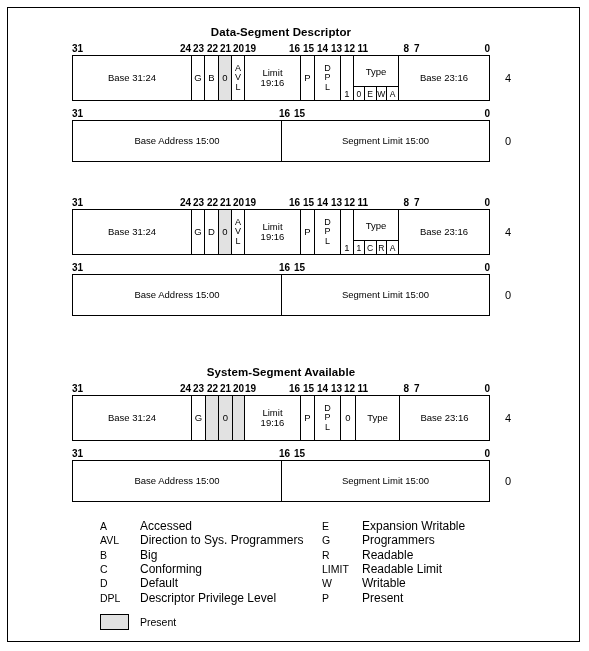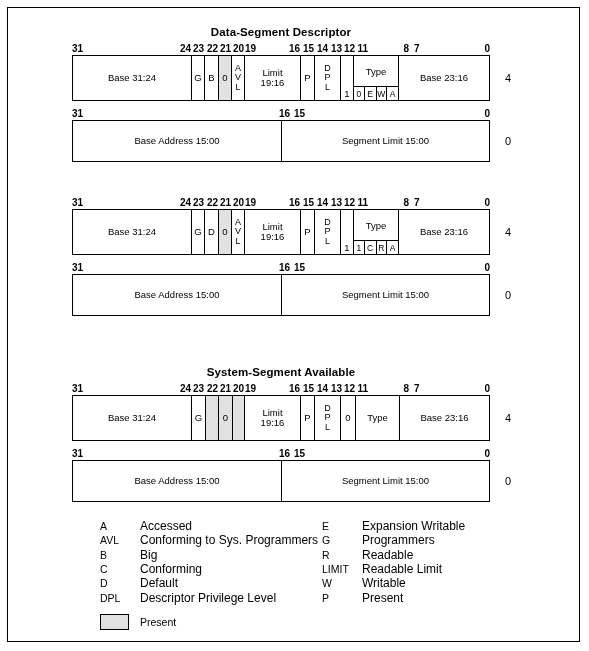--- a/index.html
+++ b/index.html
@@ -374,21 +374,21 @@
 <div id="legend">
   <div class="legend-cols">
 
     <div class="legend-col left">
       <div class="legend-row">
         <span class="legend-abbr">A</span>
         <span class="legend-desc">Accessed</span>
       </div>
       <div class="legend-row">
         <span class="legend-abbr">AVL</span>
-        <span class="legend-desc">Conforming to Sys. Programmers</span>
+        <span class="legend-desc">Direction to Sys. Programmers</span>
       </div>
       <div class="legend-row">
         <span class="legend-abbr">B</span>
         <span class="legend-desc">Big</span>
       </div>
       <div class="legend-row">
         <span class="legend-abbr">C</span>
         <span class="legend-desc">Conforming</span>
       </div>
       <div class="legend-row">

